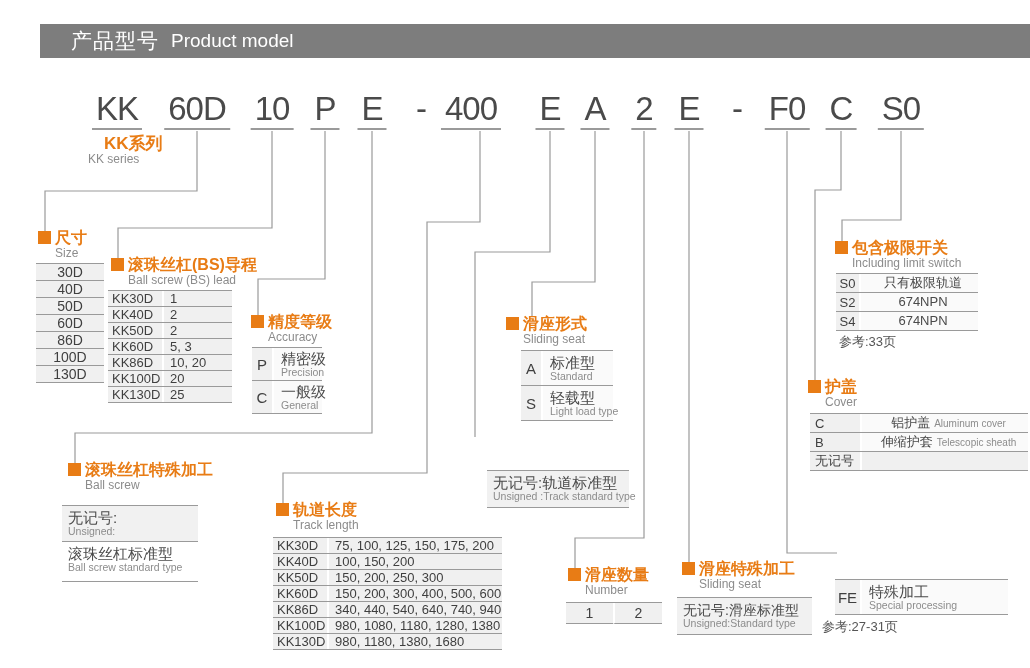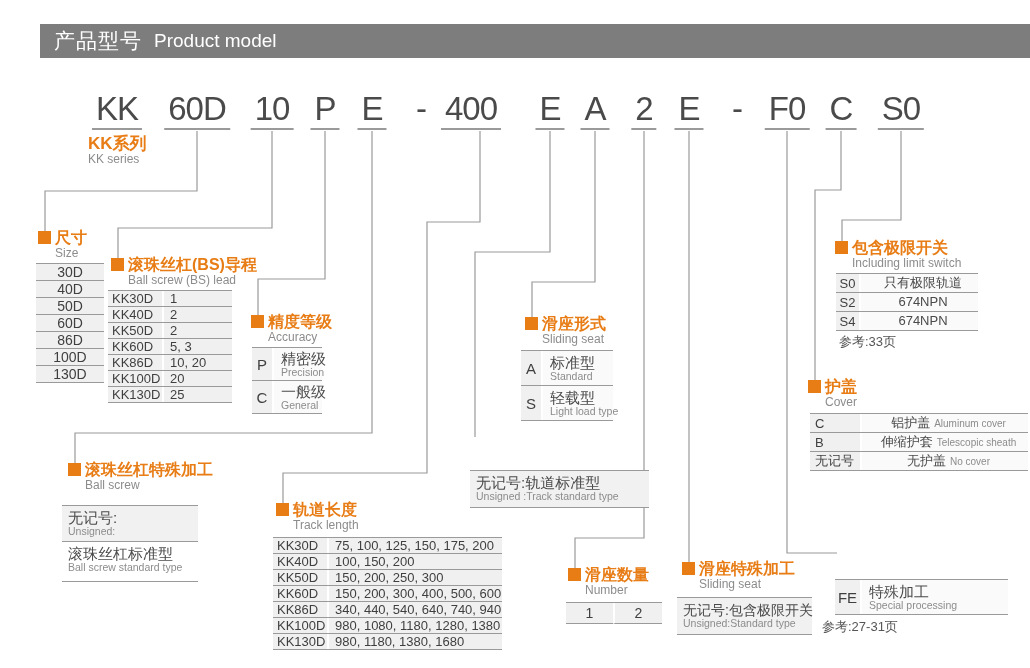--- a/index.html
+++ b/index.html
@@ -2,35 +2,35 @@
 <html><head>
 <meta charset="utf-8">
 <style>
   html,body { margin:0; padding:0; background:#fff; }
   .page { position:relative; width:1030px; height:668px; background:#fff; overflow:hidden;
           font-family:"Liberation Sans","DejaVu Sans",sans-serif; }
   svg.lines { position:absolute; left:0; top:0; z-index:0; }
 
   
   .topbar { position:absolute; left:40px; top:24px; width:990px; height:34px; background:#7d7d7d;
-            display:flex; align-items:center; padding-left:14px; box-sizing:border-box; color:#fff; }
+            display:flex; align-items:center; padding-left:31px; box-sizing:border-box; color:#fff; }
   .topbar .zh { font-size:21px; letter-spacing:1px; }
   .topbar .en { font-size:19px; margin-left:12px; }
 
   
   .tok { position:absolute; top:90px; transform:translateX(-50%); font-size:33px; line-height:38px;
          color:#4a4a4a; letter-spacing:-1px; padding:0 4px; border-bottom:2px solid #9a9a9a; white-space:nowrap; }
   .tok.dash { border-bottom:none; }
 
   
   .ct { position:absolute; z-index:2; }
   .ct .sq { position:absolute; left:0; top:2px; width:13px; height:13px; background:#e87c15; }
   .ct .zh { margin-left:17px; font-size:16px; font-weight:bold; color:#e87c15; line-height:17px; white-space:nowrap; }
   .ct .en { margin-left:17px; font-size:12px; color:#8c8c8c; line-height:14px; white-space:nowrap; }
-  .ct.series .zh { margin-left:0; font-size:17px; }
+  .ct.series .zh { margin-left:16px; font-size:17px; }
   .ct.series .en { margin-left:0; }
 
   
   .tbl { position:absolute; border-top:1px solid #9a9a9a; box-sizing:border-box; z-index:1; }
   .trow { display:flex; border-bottom:1px solid #9a9a9a; background:#f0f0f0; align-items:center; box-sizing:border-box; }
   .c1 { flex:none; border-right:2px solid #fff; box-sizing:border-box; display:flex; align-items:center; }
   .c2 { flex:1; min-width:0; }
 
   .sizetbl .trow { height:17px; justify-content:center; font-size:14px; color:#3f3f3f; }
   .leadtbl .trow { height:16px; font-size:13px; color:#3f3f3f; }
@@ -240,26 +240,26 @@
     <div class="trow">
         <span class="c1">KK100D</span>
         <span class="c2">980, 1080, 1180, 1280, 1380</span>
       </div>
     <div class="trow">
         <span class="c1">KK130D</span>
         <span class="c2">980, 1180, 1380, 1680</span>
       </div>
   </div>
 
-  <div class="box" style="left:470px; top:470px; width:179px; height:38px">
+  <div class="box" style="left:487px; top:470px; width:142px; height:38px">
     <div class="zh2">无记号:轨道标准型</div>
     <div class="en2">Unsigned :Track standard type</div>
   </div>
 
-  <div class="ct" style="left:525px; top:315px">
+  <div class="ct" style="left:506px; top:315px">
     <span class="sq"></span>
     <div class="zh">滑座形式</div>
     <div class="en">Sliding seat</div>
   </div>
   <div class="tbl spec" style="left:521px; top:350px; width:92px">
     <div class="trow" style="height:35px">
       <span class="c1" style="width:22px">A</span>
       <span class="c2">
           <span class="zh2">标准型</span>
           <span class="en2">Standard</span>
@@ -283,21 +283,21 @@
     <span class="cell">1</span>
     <span class="cell">2</span>
   </div>
 
   <div class="ct" style="left:682px; top:560px">
     <span class="sq"></span>
     <div class="zh">滑座特殊加工</div>
     <div class="en">Sliding seat</div>
   </div>
   <div class="box" style="left:677px; top:597px; width:135px; height:38px">
-    <div class="zh2" style="font-size:14px">无记号:包含极限开关</div>
+    <div class="zh2" style="font-size:14px">无记号:滑座标准型</div>
     <div class="en2">Unsigned:Standard type</div>
   </div>
 
   <div class="tbl spec" style="left:835px; top:579px; width:173px">
     <div class="trow" style="height:35px">
       <span class="c1" style="width:27px">FE</span>
       <span class="c2">
           <span class="zh2">特殊加工</span>
           <span class="en2">Special processing</span>
         </span>
@@ -320,24 +320,20 @@
     </div>
     <div class="trow inlrow" style="height:19px">
       <span class="c1" style="width:52px; justify-content:flex-start; padding-left:5px; font-size:13px">B</span>
       <span class="c2">
           <span class="zh2">伸缩护套</span>
           <span class="en2">Telescopic sheath</span>
         </span>
     </div>
     <div class="trow inlrow" style="height:19px">
       <span class="c1" style="width:52px; justify-content:flex-start; padding-left:5px; font-size:13px">无记号</span>
-      <span class="c2">
-          <span class="zh2">无护盖</span>
-          <span class="en2">No cover</span>
-        </span>
     </div>
   </div>
 
   <div class="ct" style="left:835px; top:239px">
     <span class="sq"></span>
     <div class="zh">包含极限开关</div>
     <div class="en">Including limit switch</div>
   </div>
   <div class="tbl spec" style="left:836px; top:273px; width:142px">
     <div class="trow inlrow" style="height:19px">

